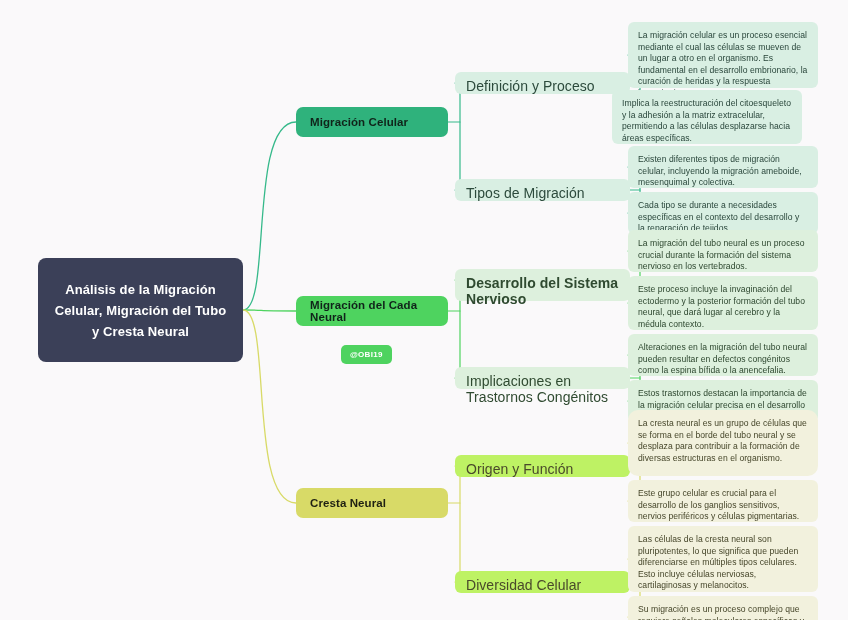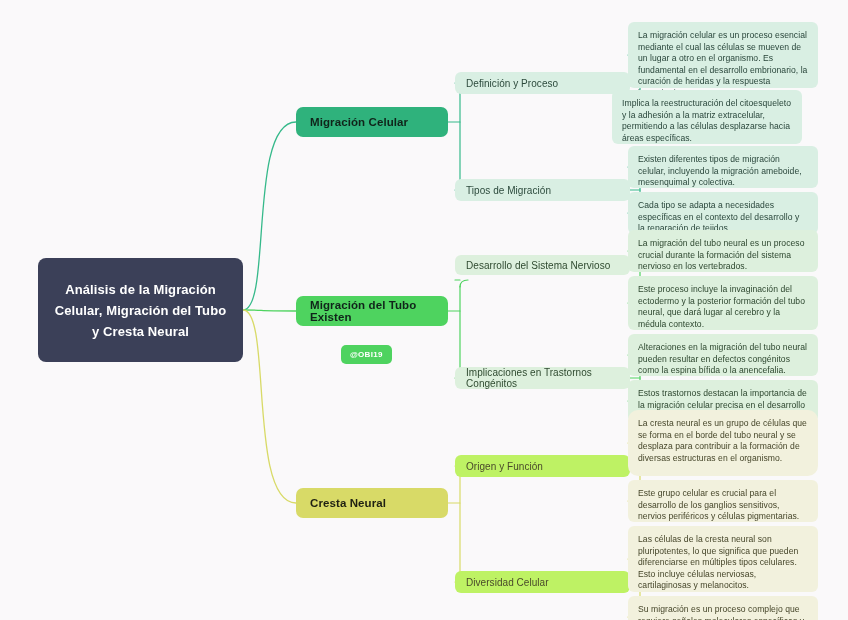--- a/index.html
+++ b/index.html
@@ -57,24 +57,23 @@
     align-items: center;
     letter-spacing: .1px;
   }
   .branch.green-dark { background: #2fb27c; }
   .branch.green-bright { background: #4ed35f; }
   .branch.olive { background: #d8da67; color: #1f2112; }
 
   
   .sub {
     border-radius: 6px;
-    font-size: 10px;
+    font-size: 14px;
     padding: 6px 11px;
     display: flex;
-    align-items: center;
     letter-spacing: .05px;
   }
   .sub.t-green { background: #d9efe3; color: #2c4a3c; }
   .sub.t-mint  { background: #ddf0dd; color: #2f4a30; }
   .sub.t-olive { background: #bef264; color: #4a4a2b; }
 
   
   .leaf {
     border-radius: 6px;
     font-size: 8.6px;
@@ -176,25 +175,25 @@
       </div>
       <div class="node sub t-green" style="left: 455px; top: 72px; width: 175px; height: 22px;">
         <span>Definición y Proceso</span>
       </div>
       <div class="node leaf t-green" style="left: 628px; top: 22px; width: 190px; height: 66px;"><span>La migración celular es un proceso esencial mediante el cual las células se mueven de un lugar a otro en el organismo. Es fundamental en el desarrollo embrionario, la curación de heridas y la respuesta inmunitaria.</span></div>
       <div class="node leaf t-green" style="left: 612px; top: 90px; width: 190px; height: 54px;"><span>Implica la reestructuración del citoesqueleto y la adhesión a la matriz extracelular, permitiendo a las células desplazarse hacia áreas específicas.</span></div>
       <div class="node sub t-green" style="left: 455px; top: 179px; width: 175px; height: 22px;">
         <span>Tipos de Migración</span>
       </div>
       <div class="node leaf t-green" style="left: 628px; top: 146px; width: 190px; height: 42px;"><span>Existen diferentes tipos de migración celular, incluyendo la migración ameboide, mesenquimal y colectiva.</span></div>
-      <div class="node leaf t-green" style="left: 628px; top: 192px; width: 190px; height: 42px;"><span>Cada tipo se adapta a necesidades específicas en el contexto del desarrollo y la reparación de tejidos.</span></div>
+      <div class="node leaf t-green" style="left: 628px; top: 192px; width: 190px; height: 42px;"><span>Cada tipo se durante a necesidades específicas en el contexto del desarrollo y la reparación de tejidos.</span></div>
       <div class="node branch green-bright" style="left: 296px; top: 296px; width: 152px; height: 30px; background: rgb(78, 211, 95);">
-        <span>Migración del Tubo Existen</span>
-      </div>
-      <div class="node sub t-mint" style="left: 455px; top: 255px; width: 175px; height: 20px;">
+        <span>Migración del Cada Neural</span>
+      </div>
+      <div class="node sub t-mint" style="left: 455px; top: 269px; width: 175px; height: 32px; font-weight: bold;">
         <span>Desarrollo del Sistema Nervioso</span>
       </div>
       <div class="node leaf t-mint" style="left: 628px; top: 230px; width: 190px; height: 42px;"><span>La migración del tubo neural es un proceso crucial durante la formación del sistema nervioso en los vertebrados.</span></div>
       <div class="node leaf t-mint" style="left: 628px; top: 276px; width: 190px; height: 54px;"><span>Este proceso incluye la invaginación del ectodermo y la posterior formación del tubo neural, que dará lugar al cerebro y la médula contexto.</span></div>
       <div class="node sub t-mint" style="left: 455px; top: 367px; width: 175px; height: 22px;">
         <span>Implicaciones en Trastornos Congénitos</span>
       </div>
       <div class="node leaf t-mint" style="left: 628px; top: 334px; width: 190px; height: 42px;"><span>Alteraciones en la migración del tubo neural pueden resultar en defectos congénitos como la espina bífida o la anencefalia.</span></div>
       <div class="node leaf t-mint" style="left: 628px; top: 380px; width: 190px; height: 42px;"><span>Estos trastornos destacan la importancia de la migración celular precisa en el desarrollo normal del sistema nervioso.</span></div>
       <div class="node branch olive" style="left: 296px; top: 488px; width: 152px; height: 30px; background: rgb(216, 218, 103);">

